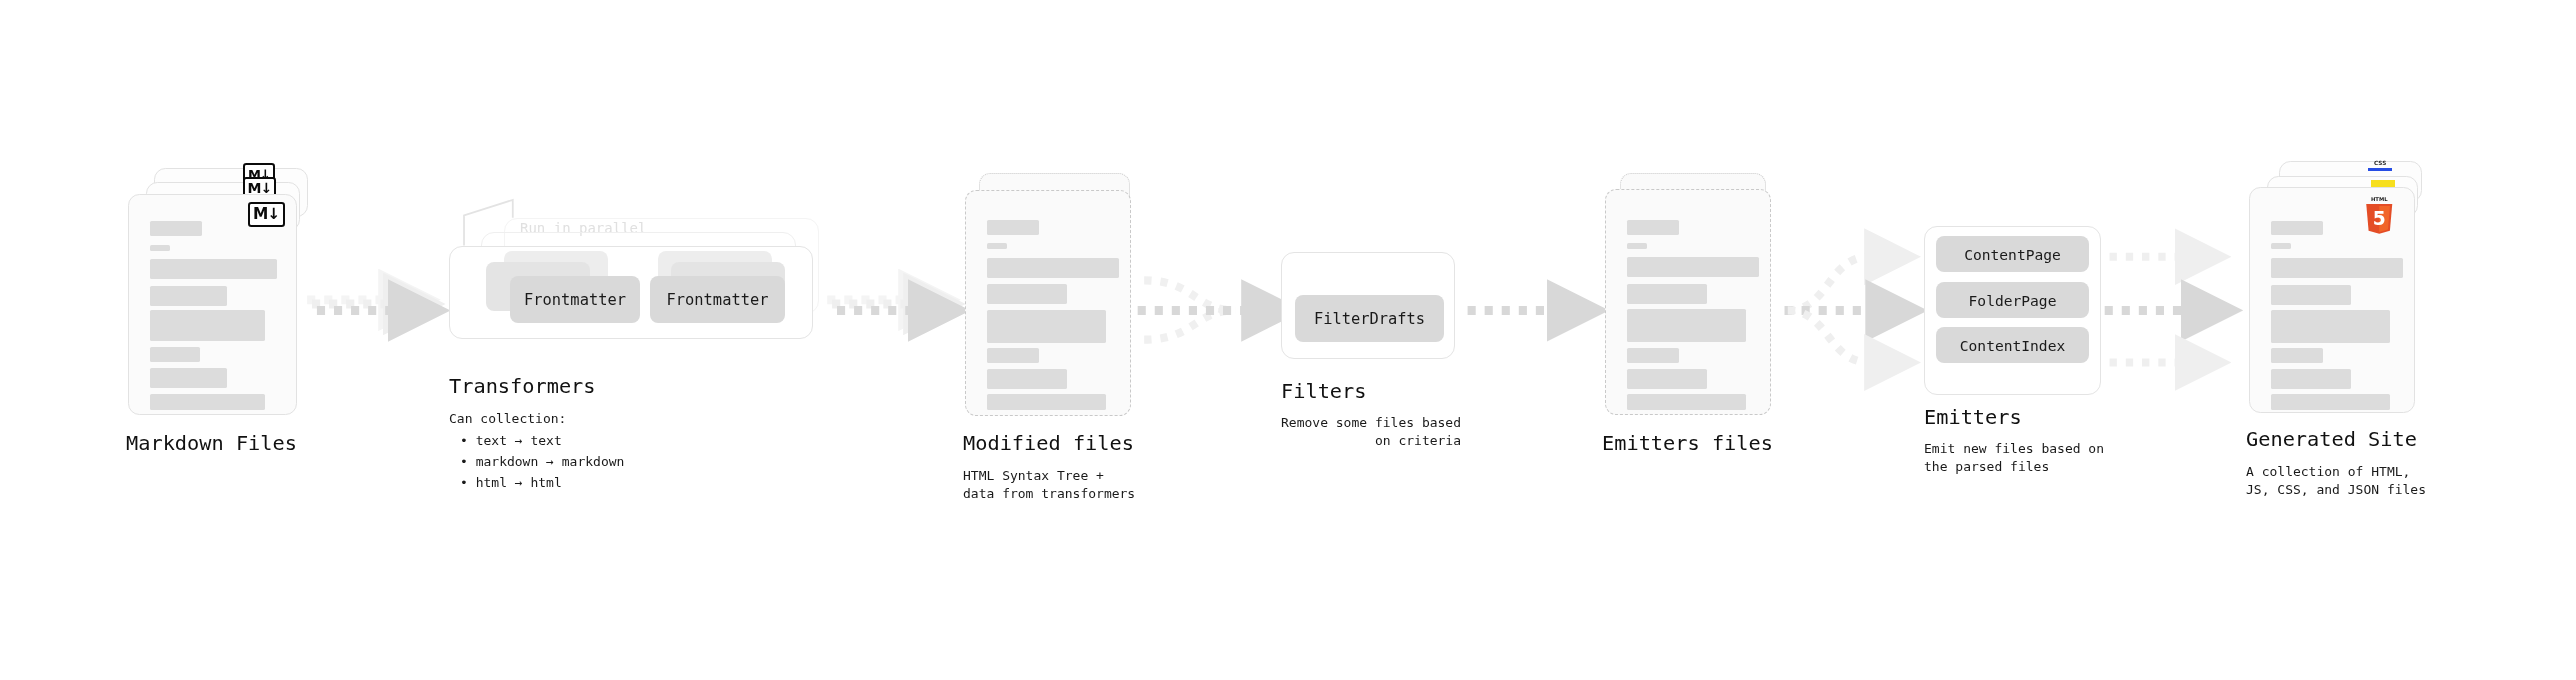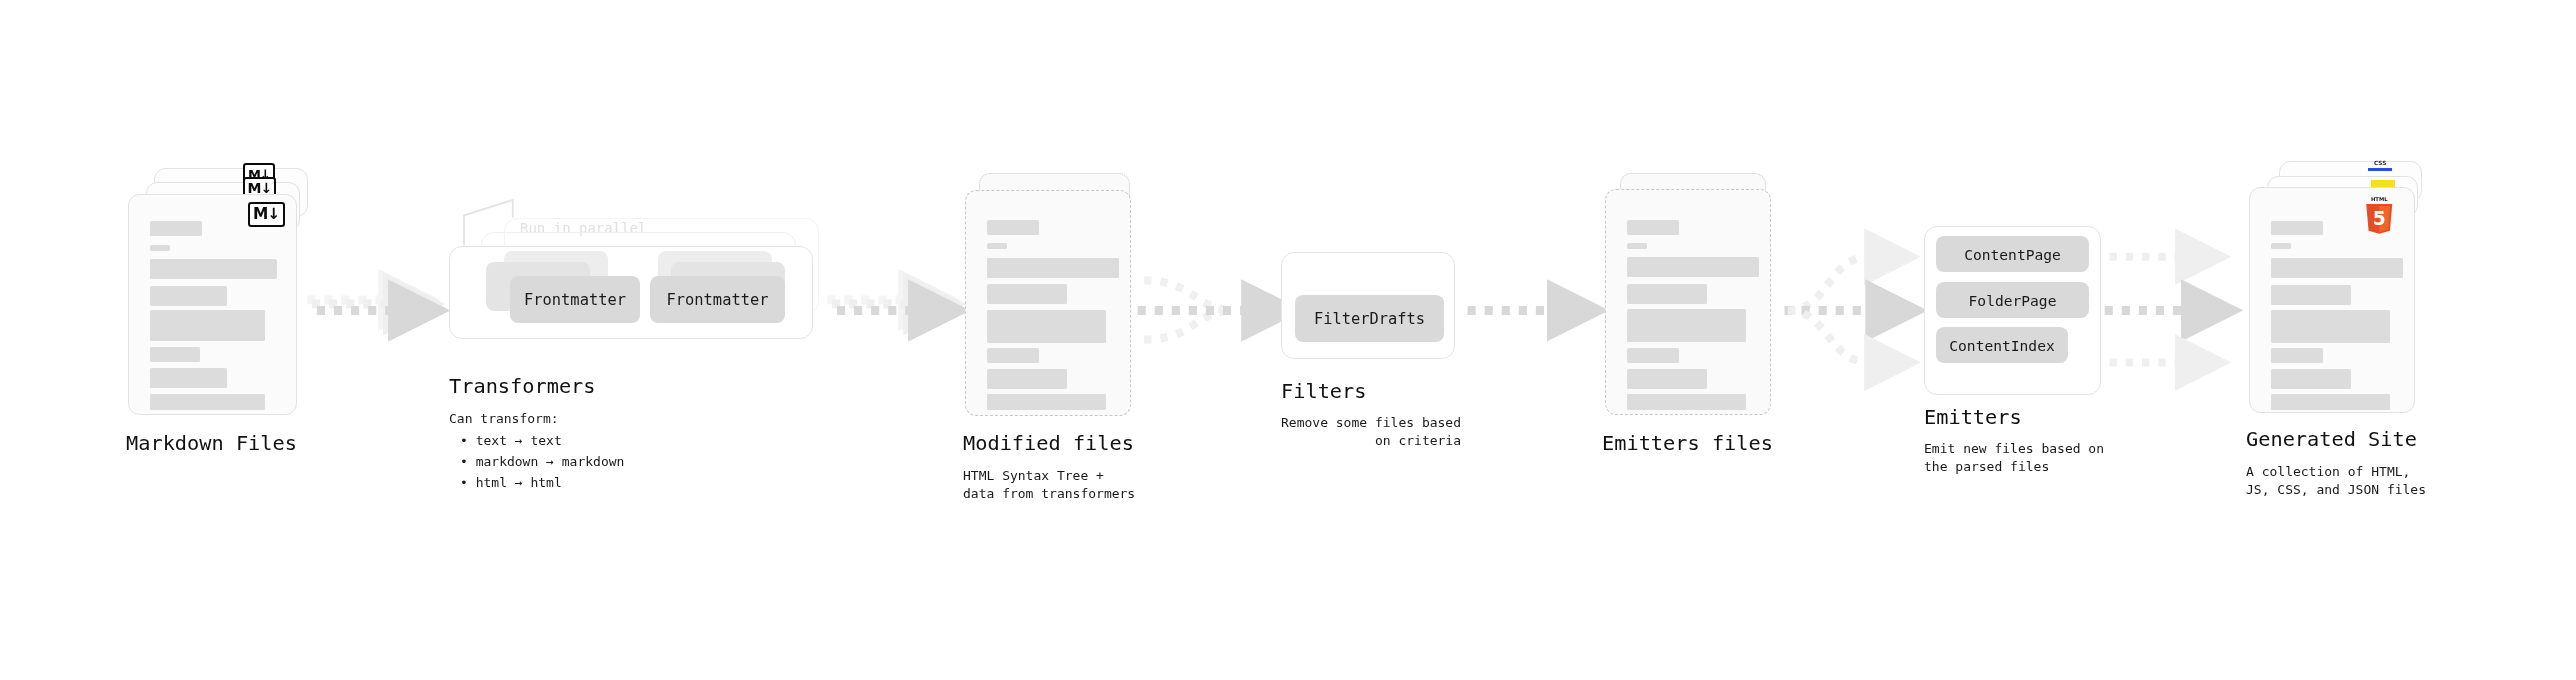--- a/index.html
+++ b/index.html
@@ -201,21 +201,21 @@
 
     <div class="pill g1" style="left:504px;top:251px;width:104px;height:49px;"></div>
     <div class="pill g2" style="left:486px;top:262px;width:104px;height:49px;"></div>
     <div class="pill g1" style="left:658px;top:251px;width:114px;height:49px;"></div>
     <div class="pill g2" style="left:671px;top:262px;width:114px;height:49px;"></div>
 
     <div class="pill" style="left:462px;top:276px;width:130px;height:47px;margin-left:48px;">Frontmatter</div>
     <div class="pill" style="left:650px;top:276px;width:135px;height:47px;">Frontmatter</div>
 
     <div class="title" style="left:449px;top:374px;">Transformers</div>
-    <div class="sub" style="left:449px;top:410px;">Can transform:</div>
+    <div class="sub" style="left:449px;top:410px;">Can collection:</div>
     <div class="sub" style="left:460px;top:432px;">•&nbsp;<span>text → text</span></div>
     <div class="sub" style="left:460px;top:453px;">•&nbsp;<span>markdown → markdown</span></div>
     <div class="sub" style="left:460px;top:474px;">•&nbsp;<span>html → html</span></div>
   </div>
 
   <div class="node">
     <div class="doc dotted" style="left:979px;top:173px;width:151px;height:41px;"></div>
     <div class="doc dashed" style="left:965px;top:190px;width:166px;height:226px;">
       <div class="bar" style="left:21px;top:29px;width:52px;height:14.6px;"></div>
       <div class="bar" style="left:21px;top:52px;width:19.5px;height:5.7px;"></div>
@@ -251,21 +251,21 @@
       <div class="bar" style="left:21px;top:179px;width:80px;height:19.5px;"></div>
       <div class="bar" style="left:21px;top:204px;width:119px;height:16.3px;"></div>
     </div>
     <div class="title" style="left:1602px;top:431px;">Emitters files</div>
   </div>
 
   <div class="node">
     <div class="groupbox" style="left:1924px;top:226px;width:177px;height:169px;"></div>
     <div class="pill" style="left:1936px;top:236px;width:153px;height:36px;font-size:14.6px;">ContentPage</div>
     <div class="pill" style="left:1936px;top:282px;width:153px;height:36px;font-size:14.6px;">FolderPage</div>
-    <div class="pill" style="left:1936px;top:327px;width:132px;height:36px;font-size:14.6px;">ContentIndex</div>
+    <div class="pill" style="left:1936px;top:327px;width:153px;height:36px;font-size:14.6px;">ContentIndex</div>
     <div class="title" style="left:1924px;top:405px;">Emitters</div>
     <div class="sub" style="left:1924px;top:440px;">Emit new files based on
 the parsed files</div>
   </div>
 
   <div class="node">
     <div class="doc ghost" style="left:2279px;top:161px;width:143px;height:41px;"></div>
     <div class="cssbadge" style="left:2368px;top:160px;">
       <div class="csstxt">CSS</div>
       <div class="cssline"></div>

